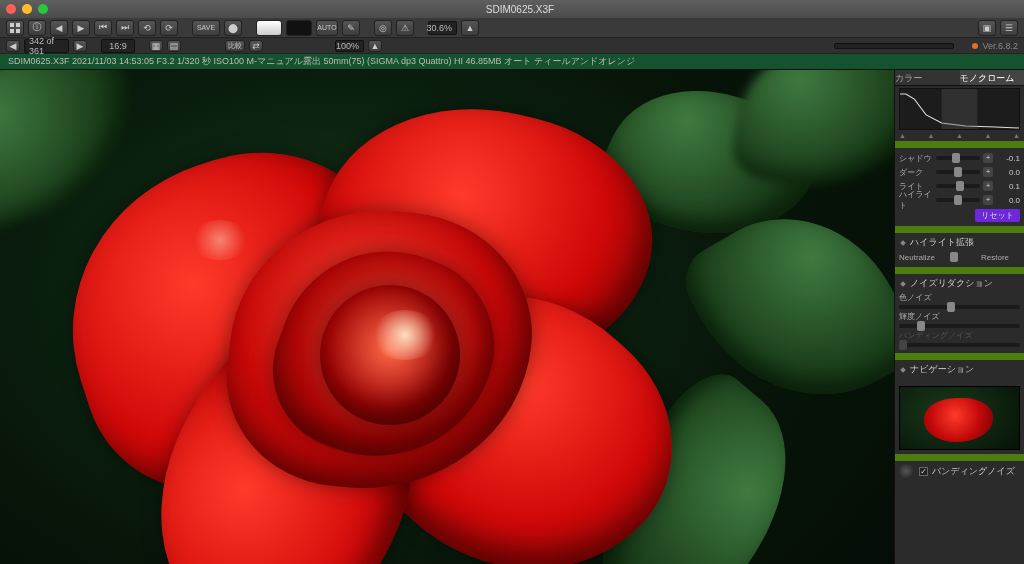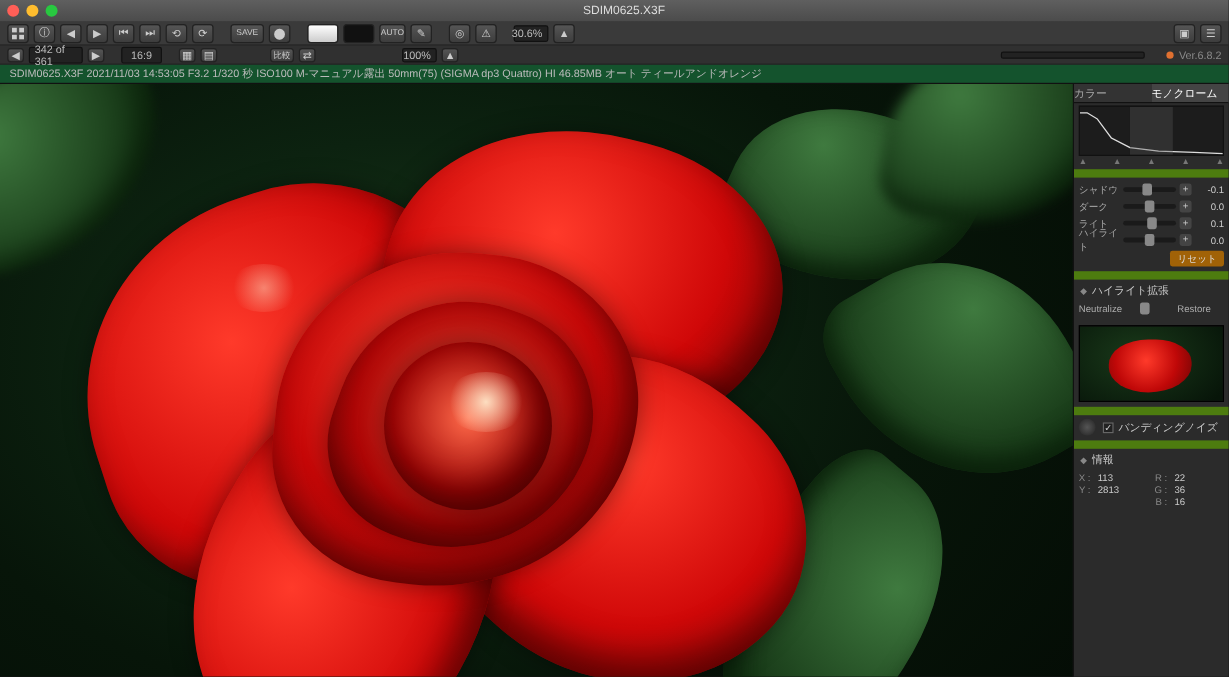--- a/index.html
+++ b/index.html
@@ -53,21 +53,21 @@
   .sec { border-top: 7px solid #4d7c0f; padding: 3px 4px 4px 4px; }
   .sec-h { display: flex; align-items: center; gap: 3px; color: #ccc; margin-bottom: 2px; }
   .sec-h::before { content: ""; width: 4px; height: 4px; background: #888; display: inline-block; transform: rotate(45deg); margin: 0 2px; }
 
   .srow { display: flex; align-items: center; gap: 3px; height: 14px; }
   .srow .lab { width: 34px; color: #aaa; font-size: 8px; }
   .srow .track { flex: 1; height: 4px; background: #1a1a1a; position: relative; border-radius: 2px; }
   .srow .track .thumb { position: absolute; top: -3px; width: 8px; height: 10px; background: #888; border-radius: 2px; left: 50%; transform: translateX(-50%); }
   .srow .plus { width: 10px; height: 10px; background: #444; border-radius: 2px; text-align: center; line-height: 10px; font-size: 8px; color: #ccc; }
   .srow .val { width: 24px; text-align: right; color: #ccc; font-size: 8px; }
-  .reset { float: right; font-size: 8px; background: #a16207; padding: 1px 6px; border-radius: 2px; color: #ddd; margin-top: 2px; }
+  .reset { float: right; font-size: 8px; background: #6d28d9; padding: 1px 6px; border-radius: 2px; color: #ddd; margin-top: 2px; }
 
   .hlrow { display: flex; justify-content: space-between; align-items: center; font-size: 8px; gap: 19px; }
   .hlrow .box { width: 22px; height: 12px; background: #1a1a1a; border: 1px solid #111; text-align: center; line-height: 12px; color: #ccc; }
 
   .nrow { margin: 2px 0; }
   .nrow .lab { font-size: 8px; color: #aaa; }
   .nrow .track { height: 4px; background: #1a1a1a; position: relative; border-radius: 2px; margin-top: 2px; }
   .nrow .thumb { position: absolute; top: -3px; width: 8px; height: 10px; background: #888; border-radius: 2px; left: 35%; }
   .nrow.dis .lab { color: #555; }
   .nrow.dis .thumb { background: #444; }
@@ -250,52 +250,61 @@
       <div class="hlrow">
         <span>Neutralize</span>
         <div style="flex:1;margin:0 4px;height:4px;background:#1a1a1a;position:relative">
             <div style="position:absolute;top:-3px;right:0;width:8px;height:10px;background:#888;border-radius:2px"></div>
           </div>
         <span>Restore</span>
         <span class="box" style="margin-left:4px">1.0</span>
       </div>
     </div>
 
-
+    <div class="sec">
+      <div class="sec-h">
+          <span>ノイズリダクション</span>
+        </div>
+      <div class="nrow">
+        <div class="lab">色ノイズ</div>
+        <div class="track">
+            <div class="thumb" style="left:40%"></div>
+          </div>
+      </div>
+      <div class="nrow">
+        <div class="lab">輝度ノイズ</div>
+        <div class="track">
+            <div class="thumb" style="left:15%"></div>
+          </div>
+      </div>
+      <div class="nrow dis">
+        <div class="lab">バンディングノイズ</div>
+        <div class="track">
+            <div class="thumb" style="left:0%"></div>
+          </div>
+      </div>
+    </div>
+
+    <div class="sec" style="flex:0 0 auto">
+      <div class="sec-h">
+          <span>ナビゲーション</span>
+        </div>
+    </div>
     <div class="nav-thumb">
       <div class="mini">
           <div class="mbg"></div>
           <div class="mrose"></div>
         </div>
     </div>
 
     <div class="sec">
       <div style="height:14px; display:flex; align-items:center; gap:6px">
         <span style="width:14px;height:14px;border-radius:50%;background:radial-gradient(#555,#222);display:inline-block"></span>
         <label class="chk">
           <span class="cb">✓</span>
             <span>バンディングノイズ</span>
         </label>
       </div>
     </div>
 
-    <div class="sec">
-      <div class="sec-h">
-          <span>情報</span>
-        </div>
-      <div class="info-grid">
-        <span class="l">X :</span>
-          <span>113</span>
-        <span class="l">R :</span>
-          <span>22</span>
-        <span class="l">Y :</span>
-          <span>2813</span>
-        <span class="l">G :</span>
-          <span>36</span>
-        <span class="l"></span>
-          <span></span>
-        <span class="l">B :</span>
-          <span>16</span>
-      </div>
-    </div>
 
   </div>
 </div>
 
 </body></html>

